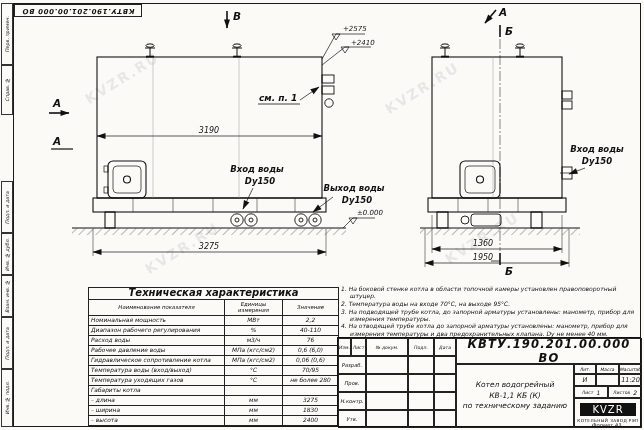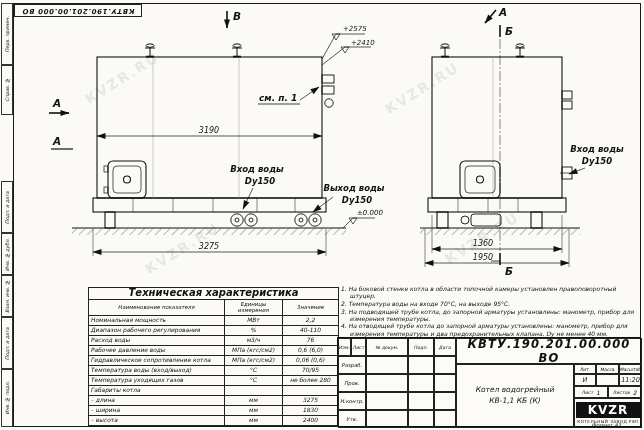--- a/index.html
+++ b/index.html
@@ -34,21 +34,21 @@
   .tech tr.tt td { font-size:10px; font-weight:bold; text-align:center; height:12px; }
   .tech tr.th td { font-size:5.4px; text-align:center; vertical-align:middle; height:16px; }
 
   .notes { position:absolute; left:341px; top:285px; width:297px; z-index:3; font-size:6px; font-style:italic; line-height:1.2; color:#101010; }
   .notes .note { padding-left:9px; text-indent:-9px; margin-bottom:0.5px; }
 
   .tblock { position:absolute; left:337px; top:337px; width:304px; height:90px; border:1.4px solid #111; z-index:4; background:#fcfbf8; }
   .tblock .cell { position:absolute; border:0.8px solid #222; display:flex; align-items:center; justify-content:center; font-style:italic; color:#111; text-align:center; overflow:hidden; }
   .docnum { font-size:11.5px; font-weight:bold; letter-spacing:1.2px; }
   .pname  { flex-direction:column; font-size:7.5px; line-height:1.45; }
-  .kvzr-badge { background:#111; color:#fff; font-weight:bold; font-style:normal; font-size:12px; padding:1px 12px; letter-spacing:1px; }
+  .kvzr-badge { background:#111; color:#fff; font-weight:normal; font-style:normal; font-size:10px; padding:1px 12px; letter-spacing:1px; }
   .kvzr-sub { font-size:4.2px; font-style:normal; letter-spacing:0.4px; margin-top:1.5px; }
 
   .format-label { position:absolute; left:592px; top:422px; font-size:5.2px; font-style:italic; color:#111; z-index:5; }
 </style>
 </head>
 <body>
 
 <div class="sheet">
 
   <span class="watermark" style="left:80px;  top:70px;">KVZR.RU</span>
@@ -349,20 +349,21 @@
     <div class="cell" style="left:0;top:72px;width:28px;height:18px;font-size:5.2px;">Утв.</div>
     <div class="cell" style="left:28px;top:72px;width:42px;height:18px;"></div>
     <div class="cell" style="left:70px;top:72px;width:26px;height:18px;"></div>
     <div class="cell" style="left:96px;top:72px;width:22px;height:18px;"></div>
 
     <div class="cell docnum" style="left:118px;top:0;width:186px;height:26px;">КВТУ.190.201.00.000  ВО</div>
 
     <div class="cell pname" style="left:118px;top:26px;width:118px;height:64px;">
       <span>Котел водогрейный</span>
       <span>КВ-1,1 КБ (К)</span>
+      <span>по техническому заданию</span>
     </div>
 
     <div class="cell" style="left:236px;top:26px;width:22px;height:10px;font-size:4.4px;">Лит.</div>
     <div class="cell" style="left:258px;top:26px;width:23px;height:10px;font-size:4.4px;">Масса</div>
     <div class="cell" style="left:281px;top:26px;width:23px;height:10px;font-size:4.4px;">Масштаб</div>
     <div class="cell" style="left:236px;top:36px;width:22px;height:12px;font-size:6.5px;">И</div>
     <div class="cell" style="left:258px;top:36px;width:23px;height:12px;font-size:6.5px;"></div>
     <div class="cell" style="left:281px;top:36px;width:23px;height:12px;font-size:6.5px;">11:20</div>
 
     <div class="cell" style="left:236px;top:48px;width:34px;height:12px;font-size:4.6px;gap:3px;">

